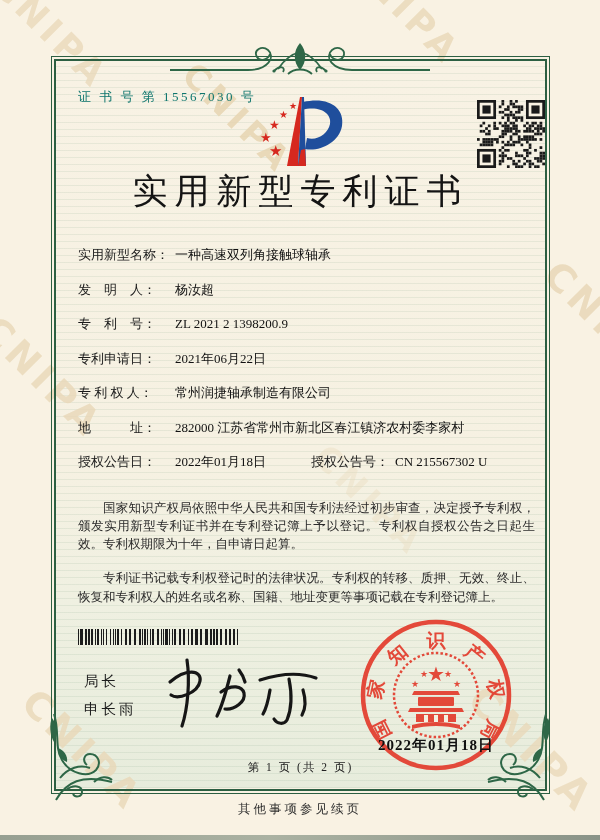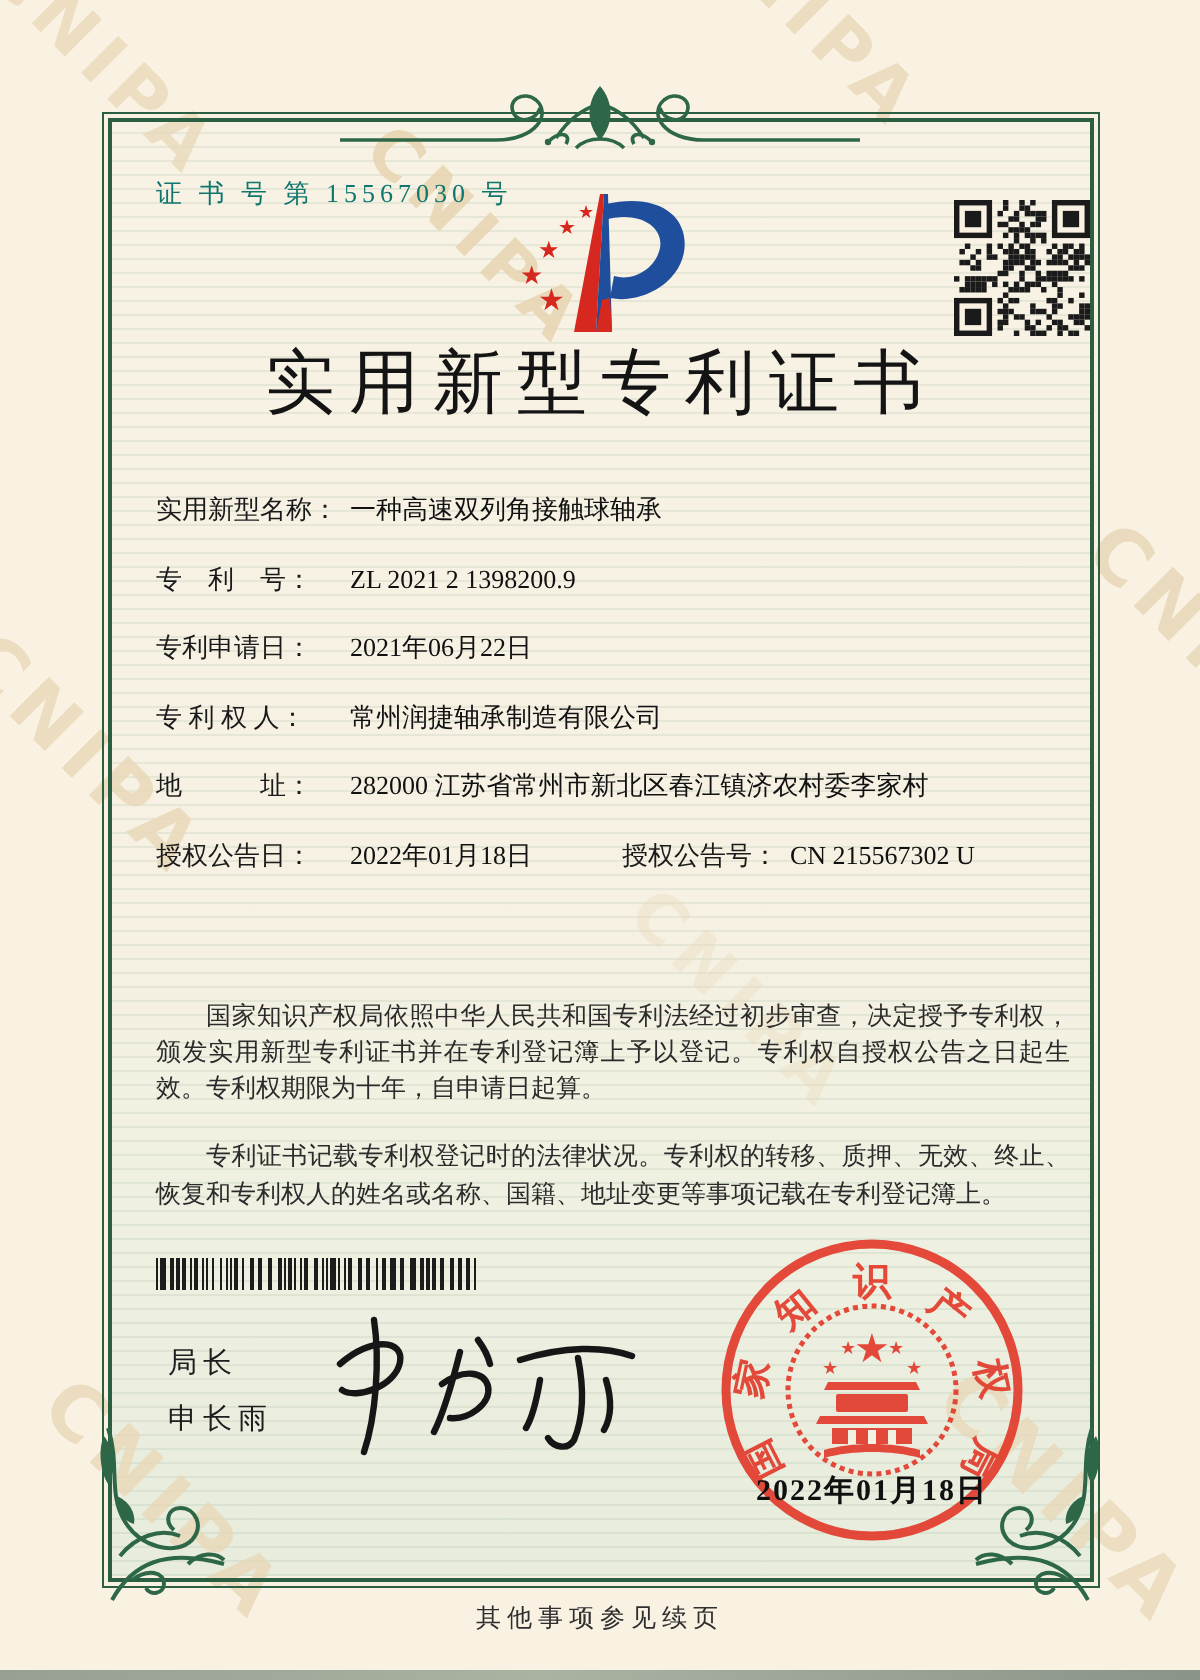--- a/index.html
+++ b/index.html
@@ -338,20 +338,23 @@
       <rect x="2" y="20" width="3" height="3" fill="#1a1a1a"></rect>
     </svg>
 
   <div class="title">实用新型专利证书</div>
 
   <div class="fields">
     <div class="frow">
       <span class="flabel">实用新型名称：</span><span>一种高速双列角接触球轴承</span>
     </div>
     <div class="frow">
+      <span class="flabel">发　明　人：</span><span>杨汝超</span>
+    </div>
+    <div class="frow">
       <span class="flabel">专　利　号：</span><span>ZL 2021 2 1398200.9</span>
     </div>
     <div class="frow">
       <span class="flabel">专利申请日：</span><span>2021年06月22日</span>
     </div>
     <div class="frow">
       <span class="flabel">专 利 权 人：</span><span>常州润捷轴承制造有限公司</span>
     </div>
     <div class="frow">
       <span class="flabel">地　　　址：</span><span>282000 江苏省常州市新北区春江镇济农村委李家村</span>
@@ -460,17 +463,18 @@
         <rect x="68" y="100" width="4" height="7" fill="#f6f1e2"></rect>
         <rect x="78" y="100" width="4" height="7" fill="#f6f1e2"></rect>
         <rect x="88" y="100" width="4" height="7" fill="#f6f1e2"></rect>
         <path d="M56,110 C70,106 90,106 104,110 L104,114 C90,110 70,110 56,114 Z"></path>
       </g>
     </g>
   </svg>
 
   <div class="seal-date">2022年01月18日</div>
 
+  <div class="page-info">第 1 页 (共 2 页)</div>
 
   <div class="footer-note">其他事项参见续页</div>
 
   <div class="scan-edge"></div>
 </div>
 
 </body></html>

